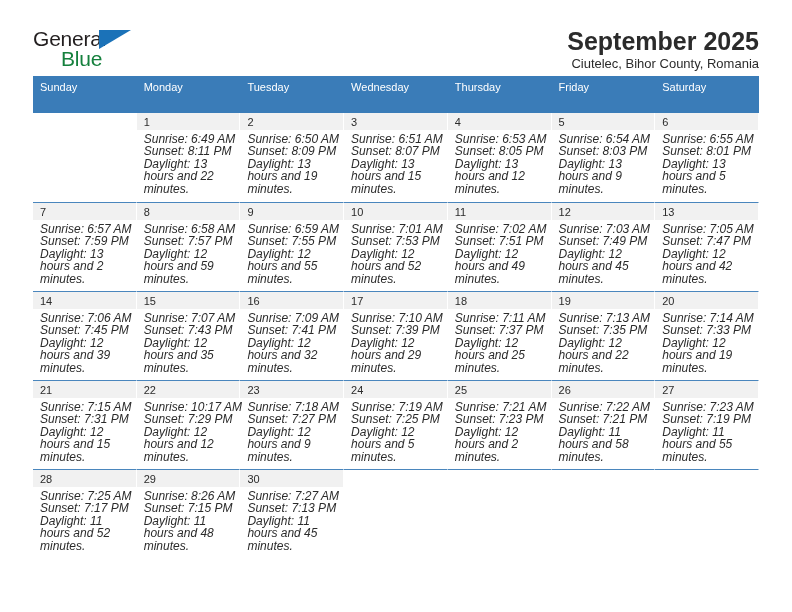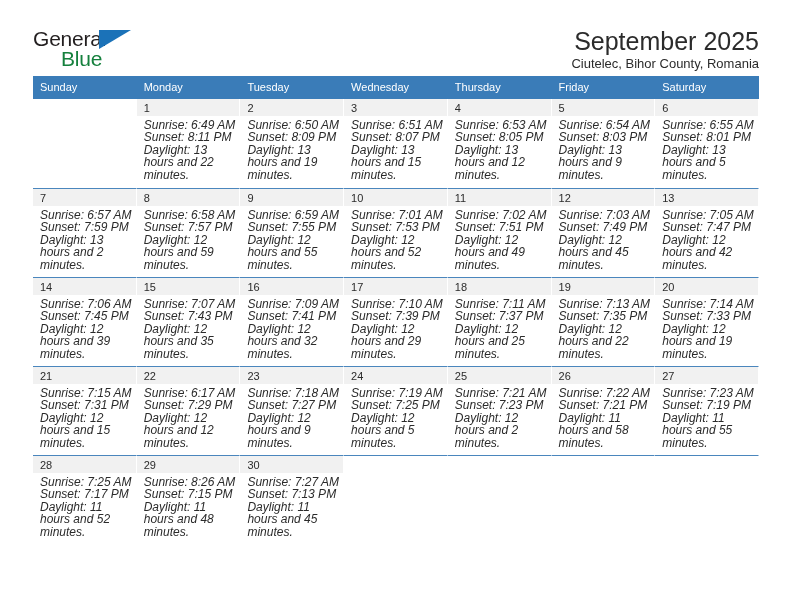--- a/index.html
+++ b/index.html
@@ -63,42 +63,42 @@
     border-bottom: 19px solid transparent;
   }
   .title-block {
     text-align: right;
     padding-top: 1px;
   }
   .cal-title {
     font-size: 25px;
     color: #2b2b2b;
     line-height: 1.15;
-    font-weight: normal;
+    font-weight: bold;
     margin: 0;
   }
   .cal-subtitle {
     font-size: 13px;
     color: #2b2b2b;
     margin-top: 0;
   }
 
   
   .calendar {
     width: 726px;
     border-collapse: collapse;
     table-layout: fixed;
   }
   .calendar th {
     background: #3a7cb8;
     color: #ffffff;
     font-size: 11px;
     font-weight: normal;
     text-align: left;
-    padding: 5px 0 6px 7px;
+    padding: 5px 0 20px 7px;
     border: none;
   }
   .calendar td {
     vertical-align: top;
     padding: 0;
     border: none;
     height: 89px;
     box-sizing: border-box;
   }
   .cell {
@@ -386,21 +386,21 @@
                 <div>Sunrise: 7:15 AM</div>
                 <div>Sunset: 7:31 PM</div>
                 <div class="daylight">Daylight: 12 hours and 15 minutes.</div>
               </div>
             </div>
           </td>
           <td>
             <div class="cell">
               <div class="daynum-strip">22</div>
               <div class="cell-body">
-                <div>Sunrise: 6:17 AM</div>
+                <div>Sunrise: 10:17 AM</div>
                 <div>Sunset: 7:29 PM</div>
                 <div class="daylight">Daylight: 12 hours and 12 minutes.</div>
               </div>
             </div>
           </td>
           <td>
             <div class="cell">
               <div class="daynum-strip">23</div>
               <div class="cell-body">
                 <div>Sunrise: 7:18 AM</div>

